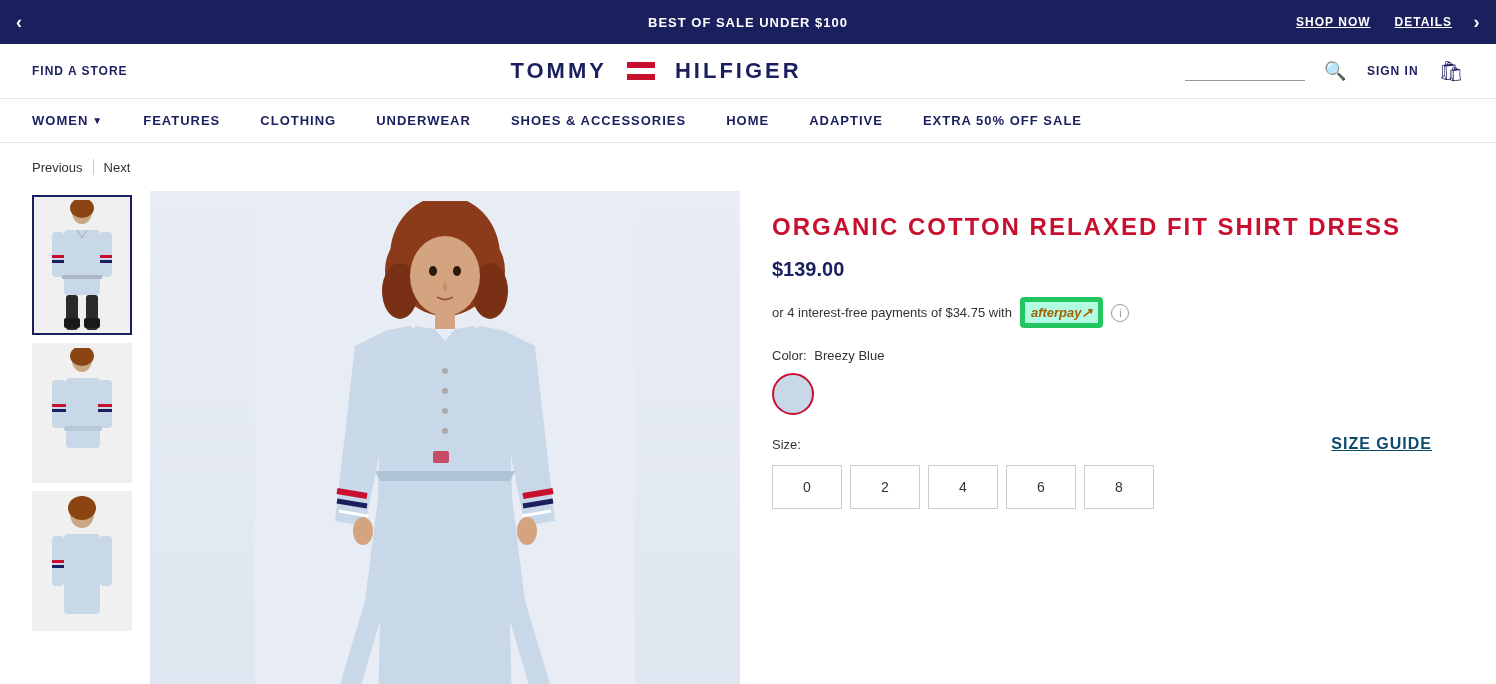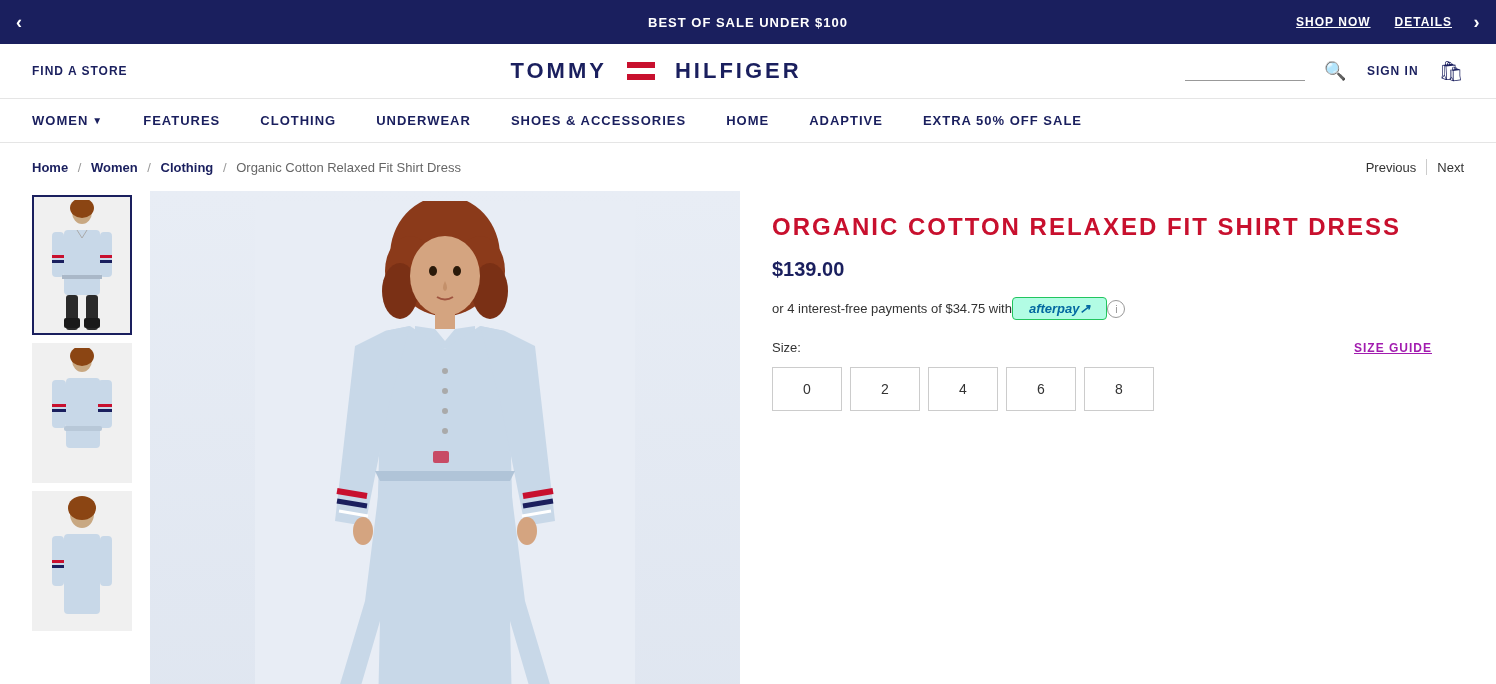--- a/index.html
+++ b/index.html
@@ -150,32 +150,33 @@
     .klarna-text {
       font-size: 13px;
       color: #333;
       margin-bottom: 16px;
     }
     .klarna-text strong { font-weight: bold; }
     .klarna-text a { color: #333; }
     .afterpay-row {
       display: flex;
       align-items: center;
+      gap: 8px;
       margin-bottom: 20px;
       font-size: 13px;
       color: #333;
     }
     .afterpay-badge {
       background: #b2fce4;
-      border: 1px solid #22c55e;
+      border: 5px solid #22c55e;
       border-radius: 4px;
-      padding: 3px 16px;
+      padding: 3px 6px;
       font-size: 13px;
       font-weight: bold;
-      color: #0369a1;
+      color: #a16207;
       display: flex;
       align-items: center;
       gap: 3px;
     }
     .afterpay-badge .ap-symbol { font-style: italic; }
     .info-circle {
       width: 18px;
       height: 18px;
       border: 1px solid #999;
       border-radius: 50%;
@@ -199,21 +200,21 @@
     }
     .swatch-breezy-blue { background: #c8d8e8; }
     .size-section {}
     .size-header {
       display: flex;
       justify-content: space-between;
       align-items: center;
       margin-bottom: 12px;
     }
     .size-label { font-size: 13px; color: #333; }
-    .size-guide { font-size: 12px; font-weight: bold; color: #a21caf; letter-spacing: 1px; text-transform: uppercase; cursor: pointer; text-decoration: underline; }
+    .size-guide { font-size: 16px; font-weight: bold; color: #0c4a6e; letter-spacing: 1px; text-transform: uppercase; cursor: pointer; text-decoration: underline; }
     .size-grid { display: flex; flex-wrap: wrap; gap: 8px; }
     .size-btn {
       width: 70px;
       height: 44px;
       border: 1px solid #ccc;
       background: #fff;
       font-size: 14px;
       color: #333;
       cursor: pointer;
       display: flex;
@@ -264,29 +265,20 @@
   <div class="nav-item">FEATURES</div>
   <div class="nav-item">CLOTHING</div>
   <div class="nav-item">UNDERWEAR</div>
   <div class="nav-item">SHOES &amp; ACCESSORIES</div>
   <div class="nav-item">HOME</div>
   <div class="nav-item">ADAPTIVE</div>
   <div class="nav-item">EXTRA 50% OFF SALE</div>
 </nav>
 
 <div class="breadcrumb-bar">
-  <div class="breadcrumb">
-    <a>Home</a>
-    <span class="separator">/</span>
-    <a>Women</a>
-    <span class="separator">/</span>
-    <a>Clothing</a>
-    <span class="separator">/</span>
-    <span class="current">Organic Cotton Relaxed Fit Shirt Dress</span>
-  </div>
   <div class="breadcrumb-nav">
     <a class="prev">Previous</a>
     <div class="divider"></div>
     <a class="next">Next</a>
   </div>
 </div>
 
 <div class="main-content">
 
   <div class="thumbnails">
@@ -421,20 +413,29 @@
 
 
     <div class="afterpay-row">
       <span>or 4 interest-free payments of $34.75 with</span>
       <span class="afterpay-badge">
         <span class="ap-symbol">afterpay↗</span>
       </span>
       <div class="info-circle">i</div>
     </div>
 
+    <div class="color-section">
+      <div class="color-label">
+        <span>Color:</span>
+        <span style="margin-left:4px;">Breezy Blue</span>
+      </div>
+      <div class="color-swatches">
+        <div class="color-swatch swatch-breezy-blue"></div>
+      </div>
+    </div>
 
     <div class="size-section">
       <div class="size-header">
         <span class="size-label">Size:</span>
         <span class="size-guide">SIZE GUIDE</span>
       </div>
       <div class="size-grid">
         <button class="size-btn">0</button>
         <button class="size-btn">2</button>
         <button class="size-btn">4</button>

